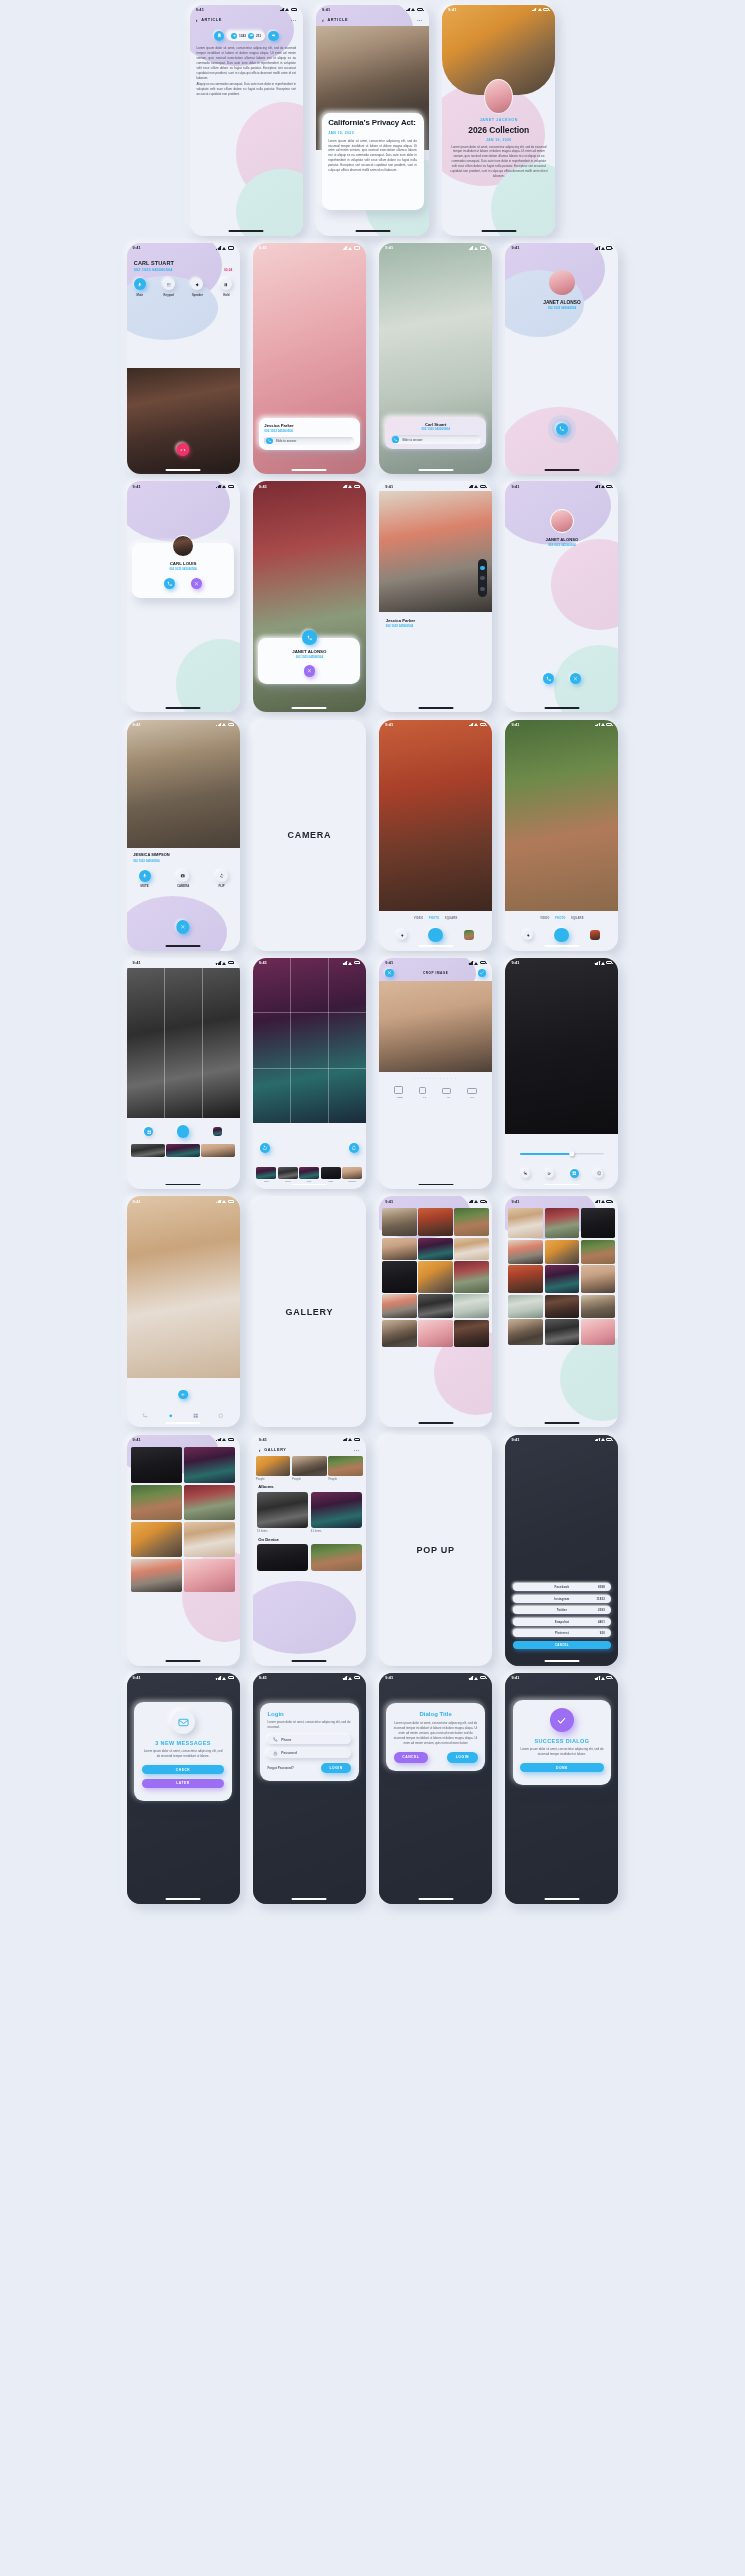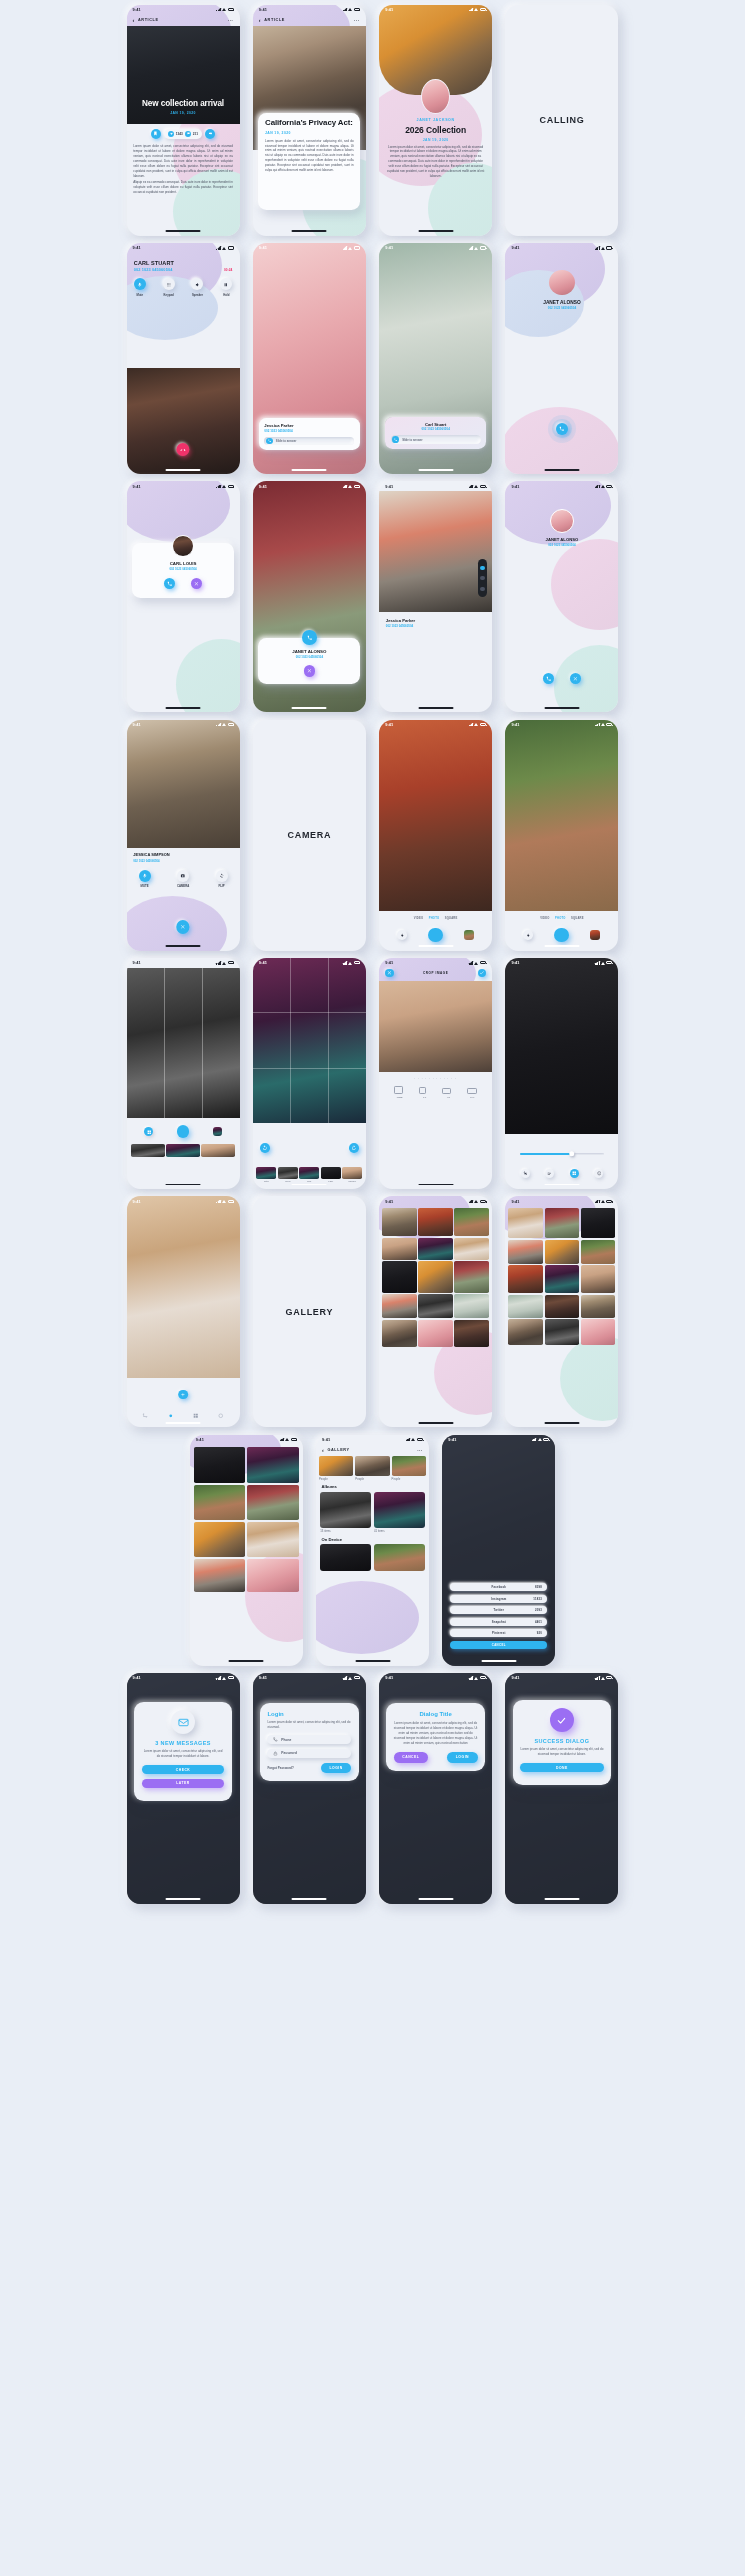--- a/index.html
+++ b/index.html
@@ -257,26 +257,20 @@
               <span class="batt"></span>
             </span>
       </div>
       <div class="navbar">
         <span class="nav-left">
           <span class="chev">‹</span>
           <span class="nav-title">ARTICLE</span>
         </span>
         <span class="dots">⋯</span>
       </div>
-      <div class="hero ph ph-jeans" style="height:98px">
-        <div class="hero-title">
-          <h1>New collection arrival</h1>
-          <div class="hero-date">JAN 19, 2020</div>
-        </div>
-      </div>
       <div class="statbar">
         <div class="fab">
           <svg viewBox="0 0 24 24">
                 <path d="M6 2h12v20l-6-5-6 5z"></path>
               </svg>
         </div>
         <div class="pillbox">
           <div class="stat">
             <span class="dotico">
                   <svg viewBox="0 0 24 24">
@@ -373,23 +367,20 @@
         <div class="center-title" style="margin-top:3px">2026 Collection</div>
         <div class="hero-date" style="color:#2fb4ef;text-align:center;margin-top:2.4px">JAN 19, 2020</div>
       </div>
       <div class="bodycopy" style="padding-top:3px">
         <p style="text-align:center">Lorem ipsum dolor sit amet, consectetur adipiscing elit, sed do eiusmod tempor incididunt ut labore et dolore magna aliqua. Ut enim ad minim veniam, quis nostrud exercitation ullamco laboris nisi ut aliquip ex ea commodo consequat. Duis aute irure dolor in reprehenderit in voluptate velit esse cillum dolore eu fugiat nulla pariatur. Excepteur sint occaecat cupidatat non proident, sunt in culpa qui officia deserunt mollit anim id est laborum.</p>
       </div>
     </div>
     <div class="home-ind"></div>
   </div>
 
-  <div class="phone plain">
-    <span class="plain-label">CALLING</span>
-  </div>
 </div>
 
 <div class="row">
 
   <div class="phone">
     <div class="blob-bg">
       <div class="blob b-purple" style="left:-7.3px;top:-17px;width:103px;height:79px"></div>
       <div class="blob b-blue" style="left:-15px;top:33px;width:106px;height:64px"></div>
     </div>
     <div class="screen">
@@ -1281,20 +1272,23 @@
       </div>
       <div class="sec-title">On Device</div>
       <div class="grid2" style="gap:3px">
         <div class="gcell ph ph-dark" style="height:27px;border-radius:3px"></div>
         <div class="gcell ph ph-green" style="height:27px;border-radius:3px"></div>
       </div>
     </div>
     <div class="home-ind"></div>
   </div>
 
+  <div class="phone plain">
+    <span class="plain-label">POP UP</span>
+  </div>
 
   <div class="phone">
     <div class="ph ph-city" style="position:absolute;inset:0"></div>
     <div class="dim"></div>
     <div class="screen">
       <div class="statusbar light">
         <span class="sb-time">9:41</span>
         <span class="sb-right">
               <span class="sig">
                 <i></i>

